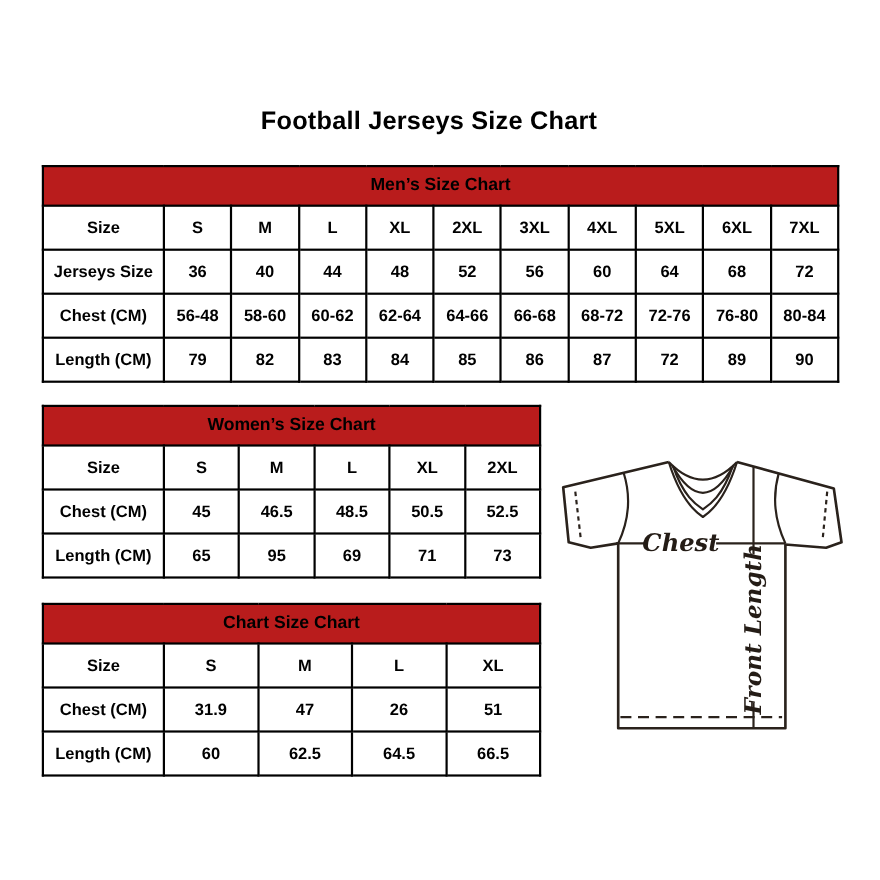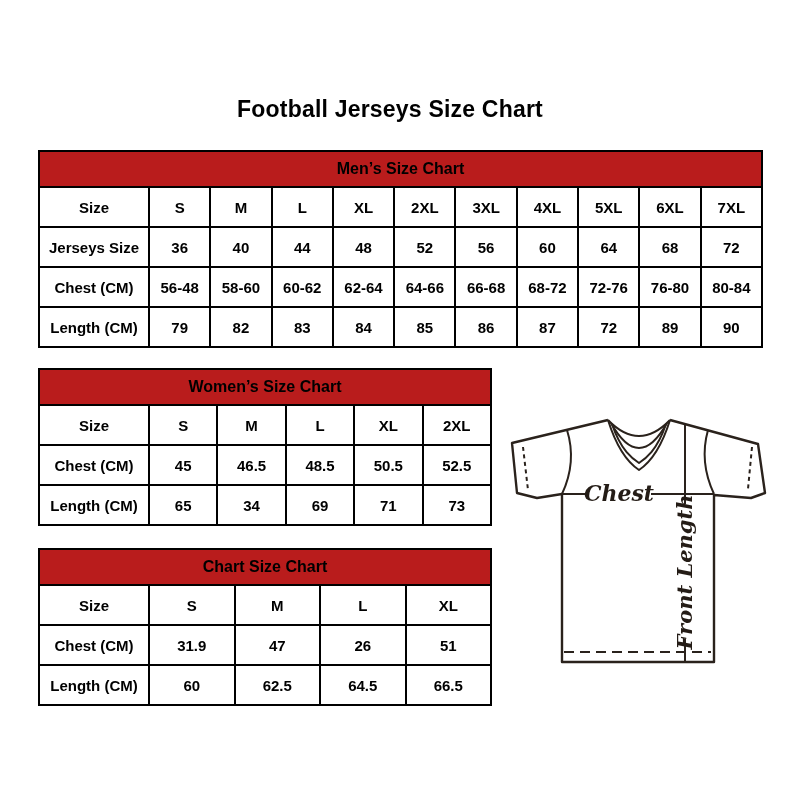--- a/index.html
+++ b/index.html
@@ -115,21 +115,21 @@
           <th>Chest (CM)</th>
           <td>45</td>
           <td>46.5</td>
           <td>48.5</td>
           <td>50.5</td>
           <td>52.5</td>
         </tr>
         <tr>
           <th>Length (CM)</th>
           <td>65</td>
-          <td>34</td>
+          <td>95</td>
           <td>69</td>
           <td>71</td>
           <td>73</td>
         </tr>
       </tbody>
   </table>
 
   <table class="size-table" id="youth-table">
     <colgroup>
         <col style="width:110px">

